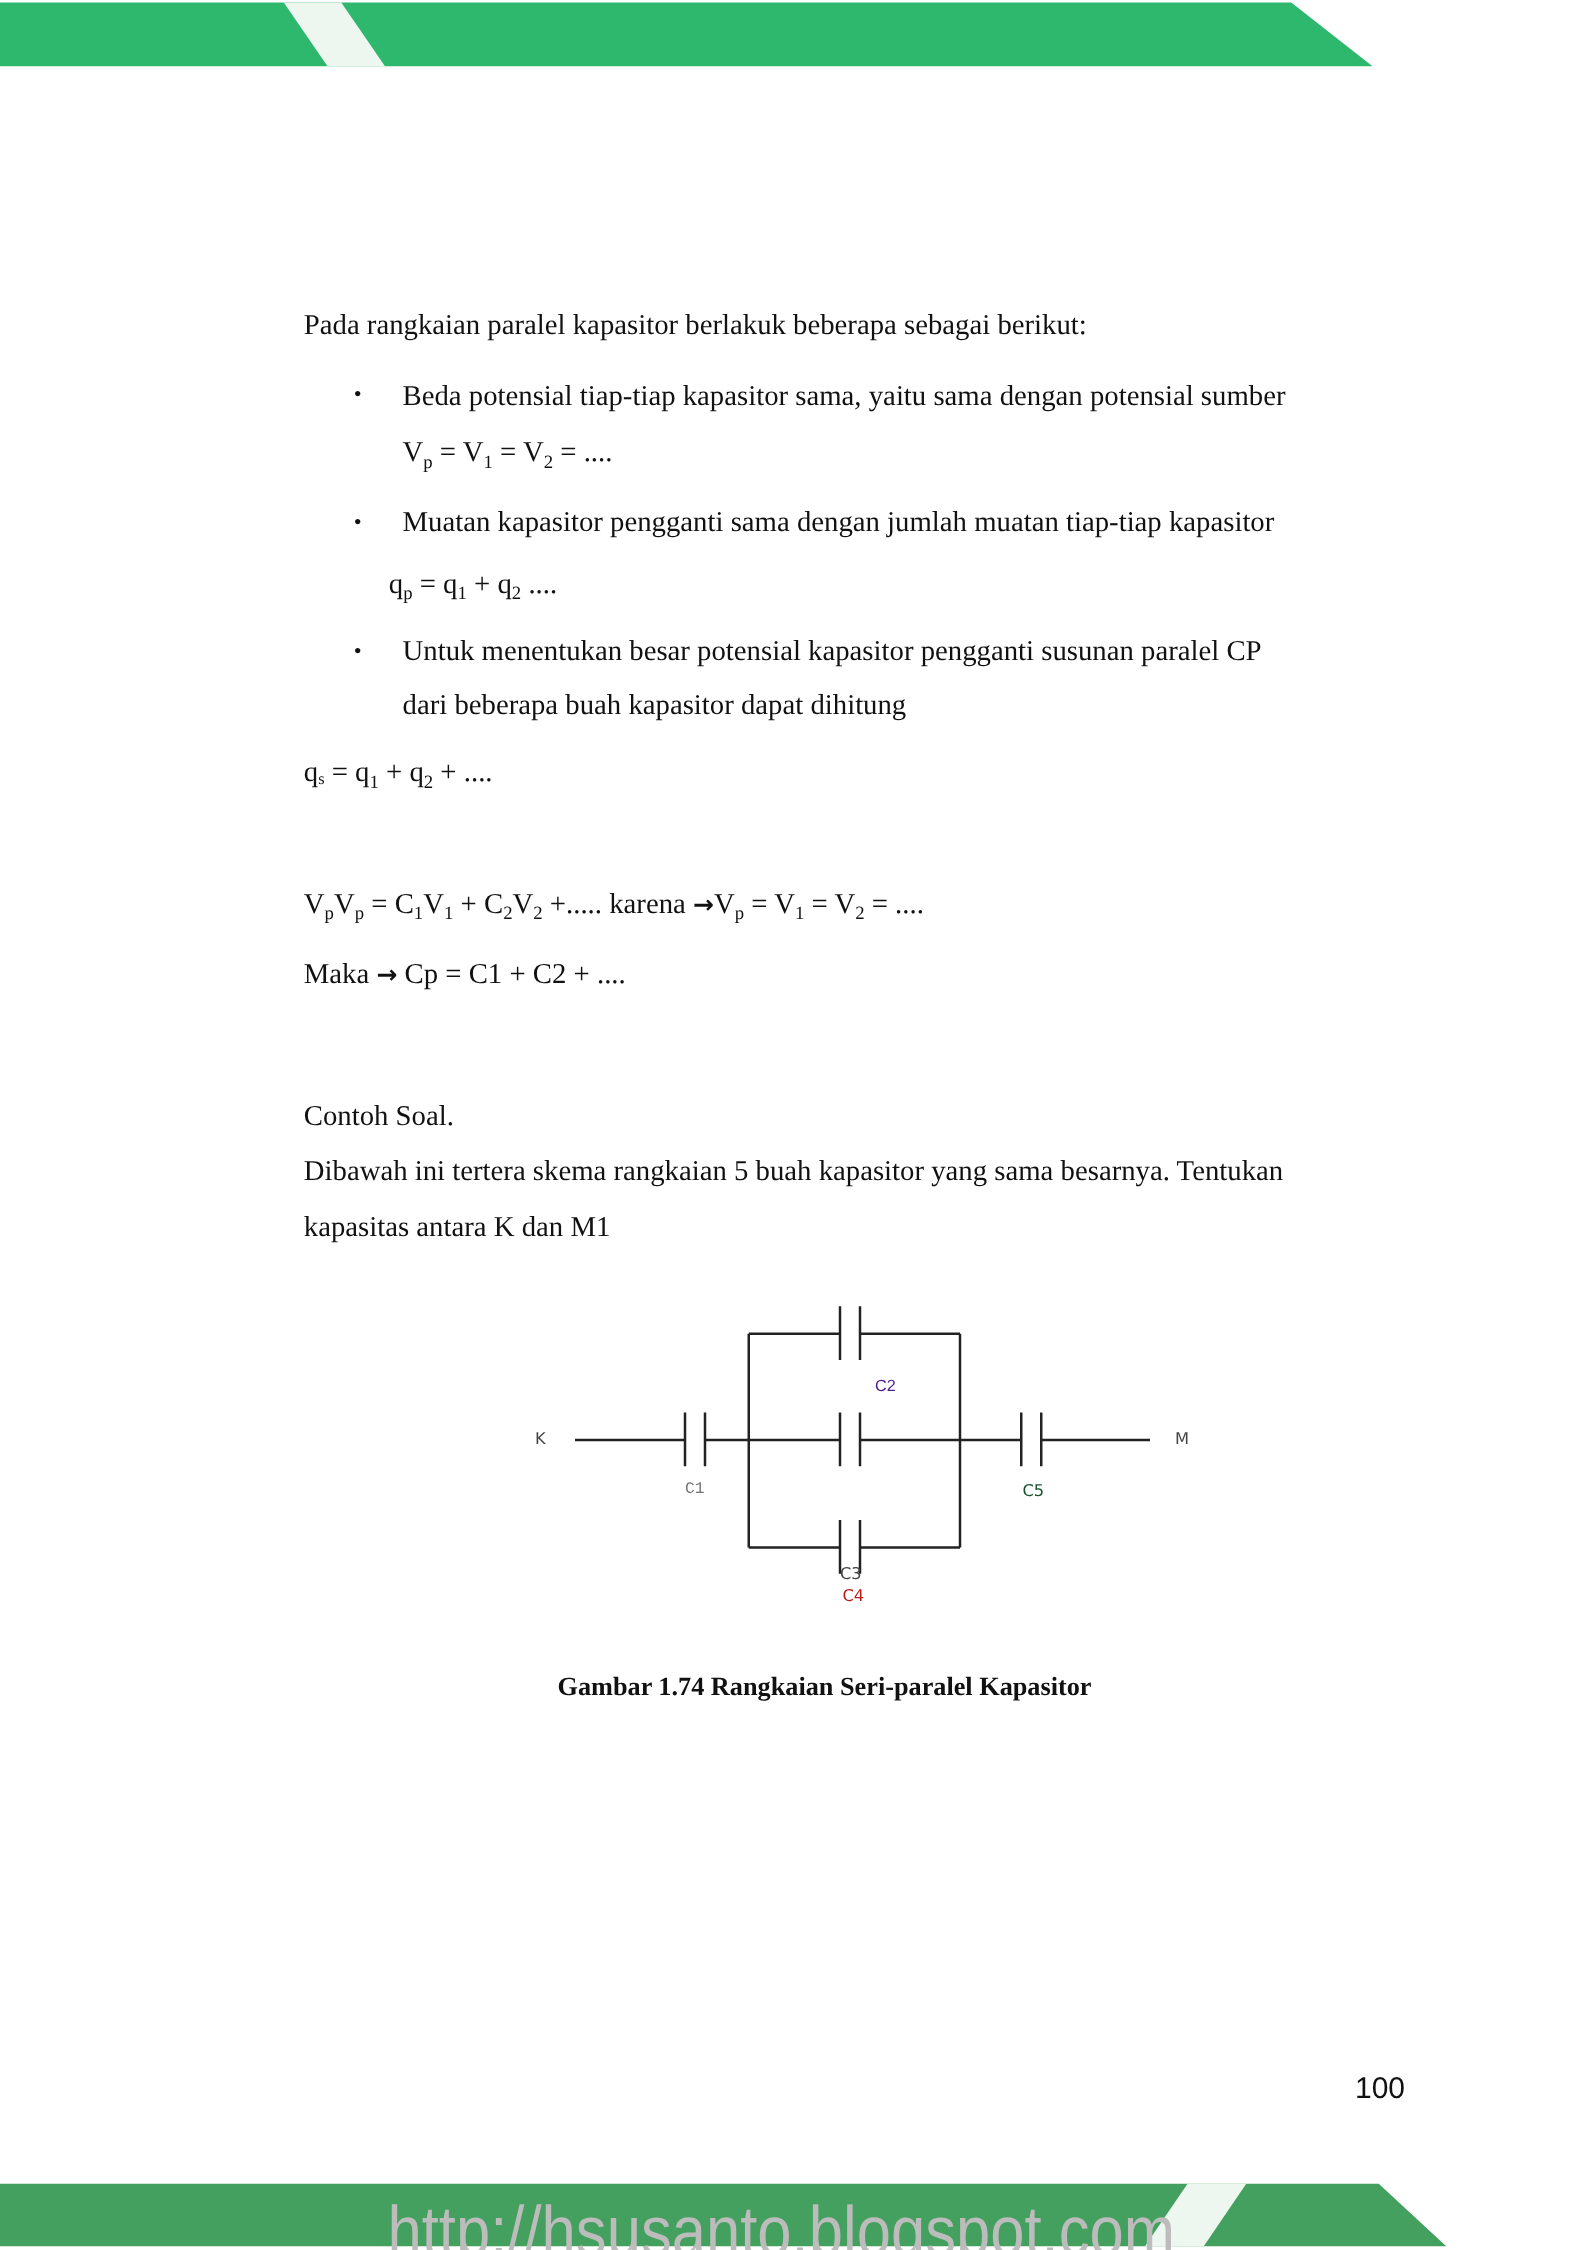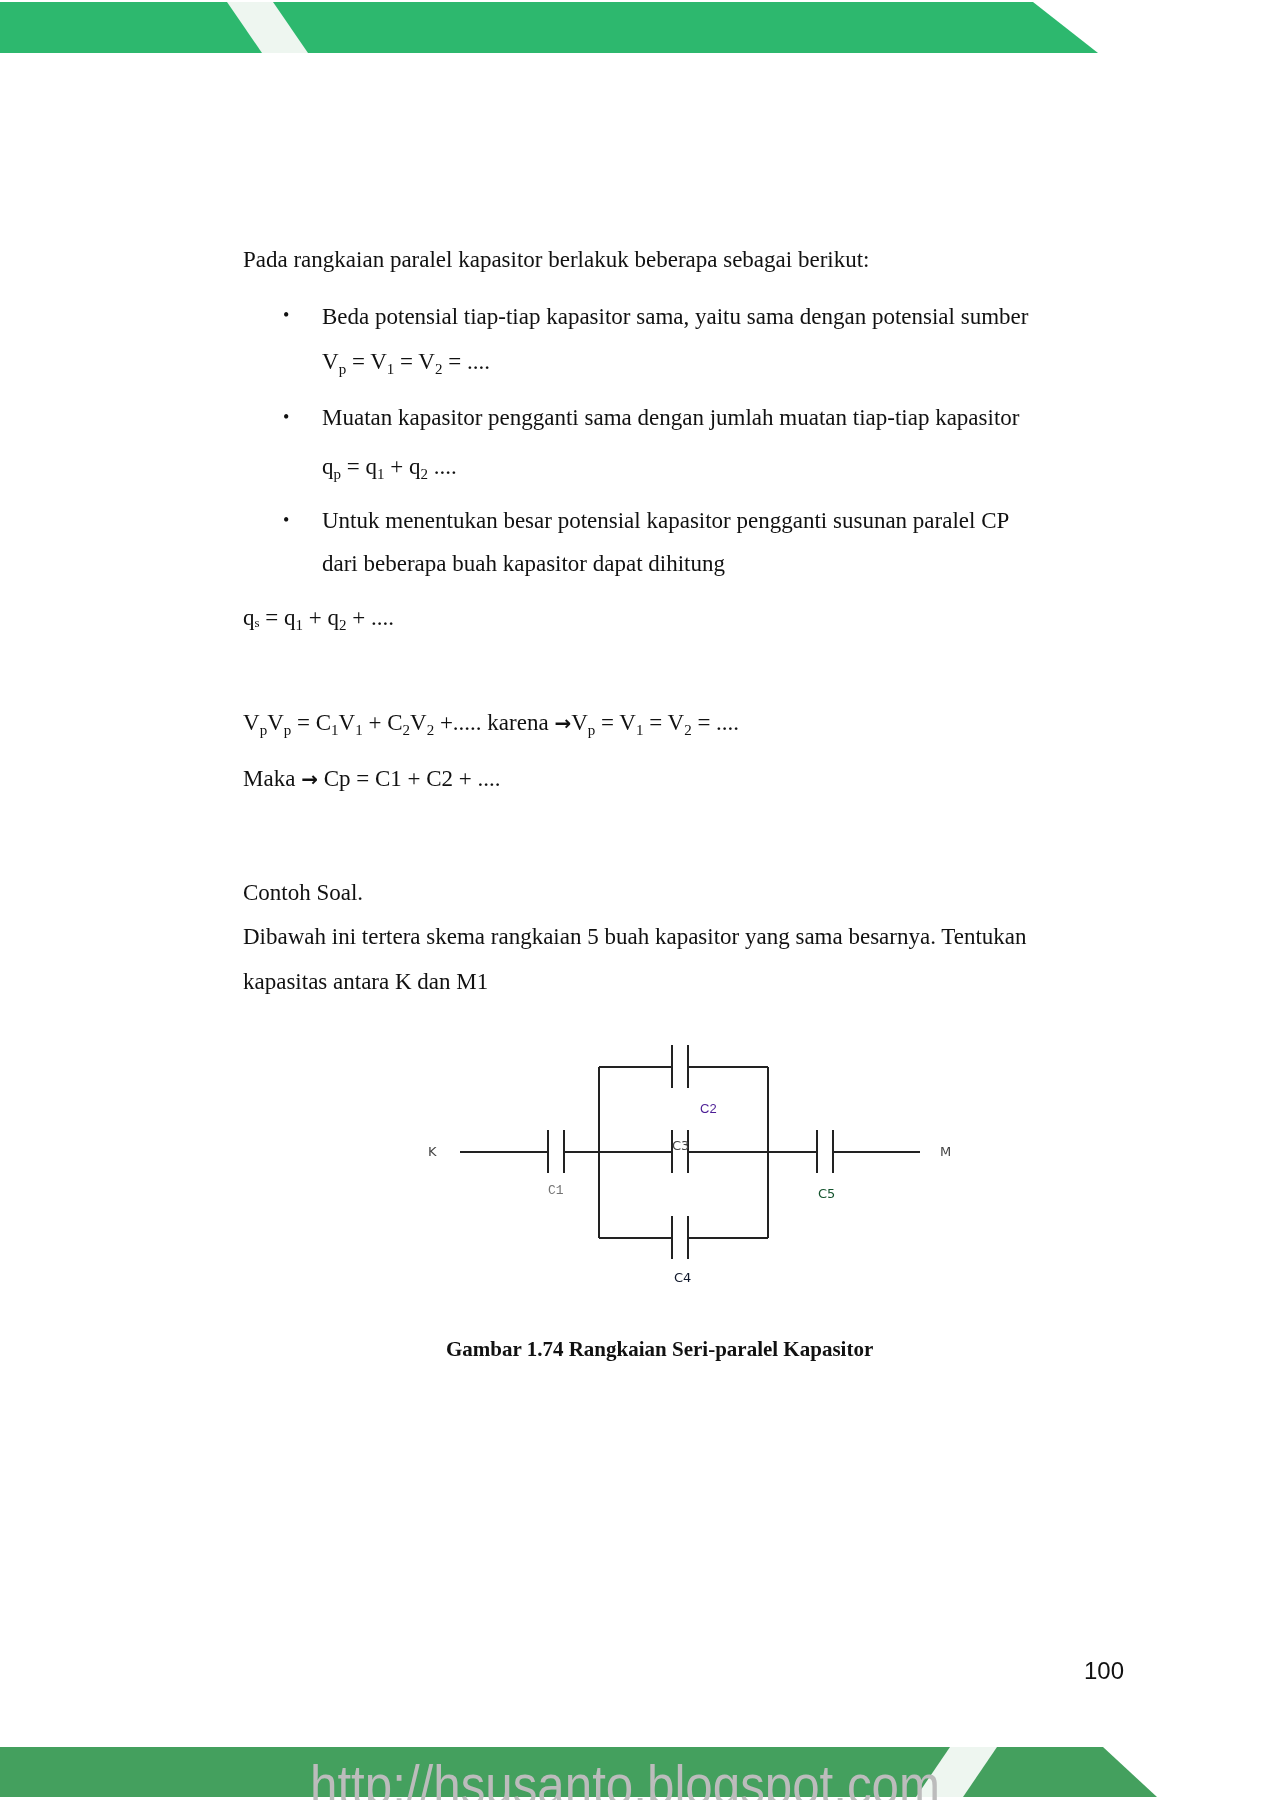--- a/index.html
+++ b/index.html
@@ -24,21 +24,21 @@
 </svg>
 
 <div class="abs txt" style="left:243px;top:248px">Pada rangkaian paralel kapasitor berlakuk beberapa sebagai berikut:</div>
 
 <div class="abs bul" style="left:283px;top:305px">•</div>
 <div class="abs txt" style="left:322px;top:305px">Beda potensial tiap-tiap kapasitor sama, yaitu sama dengan potensial sumber</div>
 <div class="abs txt" style="left:322px;top:350px"><span>V</span><sub>p</sub><span> = V</span><sub>1</sub><span> = V</span><sub>2</sub><span> = ....</span></div>
 
 <div class="abs bul" style="left:283px;top:407px">•</div>
 <div class="abs txt" style="left:322px;top:406px">Muatan kapasitor pengganti sama dengan jumlah muatan tiap-tiap kapasitor</div>
-<div class="abs txt" style="left:322px;top:455px"><span>q</span><sub>p</sub><span> = q</span><sub>1</sub><span> + q</span><sub>2</sub><span> ....</span></div>
+<div class="abs txt" style="left:311px;top:455px"><span>q</span><sub>p</sub><span> = q</span><sub>1</sub><span> + q</span><sub>2</sub><span> ....</span></div>
 
 <div class="abs bul" style="left:283px;top:510px">•</div>
 <div class="abs txt" style="left:322px;top:509px">Untuk menentukan besar potensial kapasitor pengganti susunan paralel CP</div>
 <div class="abs txt" style="left:322px;top:552px">dari beberapa buah kapasitor dapat dihitung</div>
 
 <div class="abs txt" style="left:243px;top:606px"><span>q</span><sub style="font-size:13px;vertical-align:-2px">s</sub><span> = q</span><sub>1</sub><span> + q</span><sub>2</sub><span> + ....</span></div>
 
 <div class="abs txt" style="left:243px;top:711px"><span>V</span><sub>p</sub><span>V</span><sub>p</sub><span> = C</span><sub>1</sub><span>V</span><sub>1</sub><span> + C</span><sub>2</sub><span>V</span><sub>2</sub><span> +..... karena </span><span style="font-family:'DejaVu Sans',sans-serif;font-weight:bold;font-size:20px">→</span><span>V</span><sub>p</sub><span> = V</span><sub>1</sub><span> = V</span><sub>2</sub><span> = ....</span></div>
 
 <div class="abs txt" style="left:243px;top:767px"><span>Maka </span><span style="font-family:'DejaVu Sans',sans-serif;font-weight:bold;font-size:20px">→</span><span> Cp = C1 + C2 + ....</span></div>
@@ -75,22 +75,22 @@
     <line x1="688" y1="1216" x2="688" y2="1259"></line>
 
     <line x1="817" y1="1130" x2="817" y2="1173"></line>
     <line x1="833" y1="1130" x2="833" y2="1173"></line>
   </g>
 </svg>
 <div class="abs" style="left:428px;top:1144px;font-family:'DejaVu Sans',sans-serif;font-size:13px;color:#444">K</div>
 <div class="abs" style="left:940px;top:1144px;font-family:'DejaVu Sans',sans-serif;font-size:13px;color:#444">M</div>
 <div class="abs" style="left:548px;top:1183px;font-family:Liberation Mono, monospace;font-size:13px;color:#737373">C1</div>
 <div class="abs" style="left:700px;top:1101px;font-family:Liberation Sans, sans-serif;font-size:13px;color:#4c1d95">C2</div>
-<div class="abs" style="left:672px;top:1138px;font-family:'DejaVu Sans',sans-serif;font-size:13px;color:#444">C3</div>
-<div class="abs" style="left:674px;top:1270px;font-family:'DejaVu Sans',sans-serif;font-size:13px;color:#0f172a">C4</div>
+<div class="abs" style="left:672px;top:1252px;font-family:'DejaVu Sans',sans-serif;font-size:13px;color:#444">C3</div>
+<div class="abs" style="left:674px;top:1270px;font-family:'DejaVu Sans',sans-serif;font-size:13px;color:#b91c1c">C4</div>
 <div class="abs" style="left:818px;top:1186px;font-family:'DejaVu Sans',sans-serif;font-size:13px;color:#14532d">C5</div>
 
 <div class="abs caption" style="left:446px;top:1337px">Gambar 1.74 Rangkaian Seri-paralel Kapasitor</div>
 
 <div class="abs pagenum" style="left:1084px;top:1657px">100</div>
 
 <svg class="abs" style="left:0;top:1740px" width="1272" height="60">
   <polygon points="0,7 1103,7 1157,57 0,57" fill="#44a05e"></polygon>
   <polygon points="950,7 997,7 963,57 916,57" fill="#eef6f0"></polygon>
 </svg>

